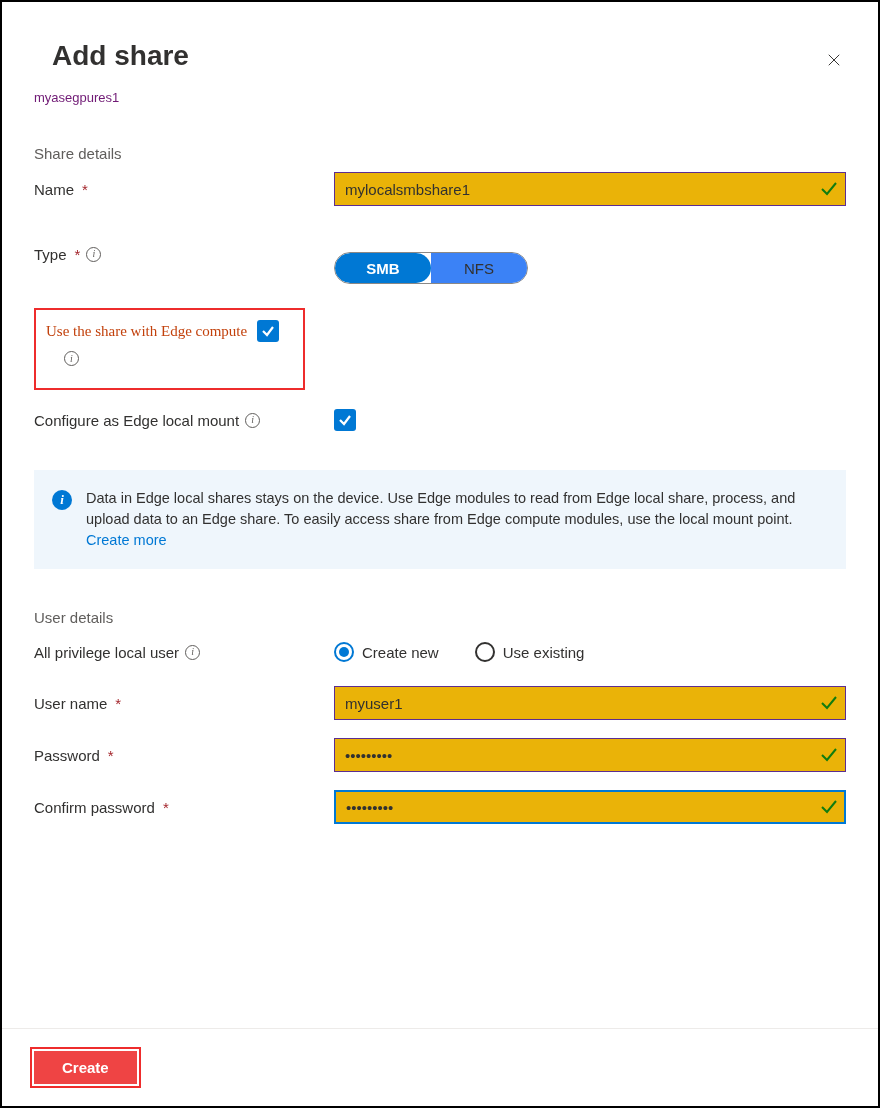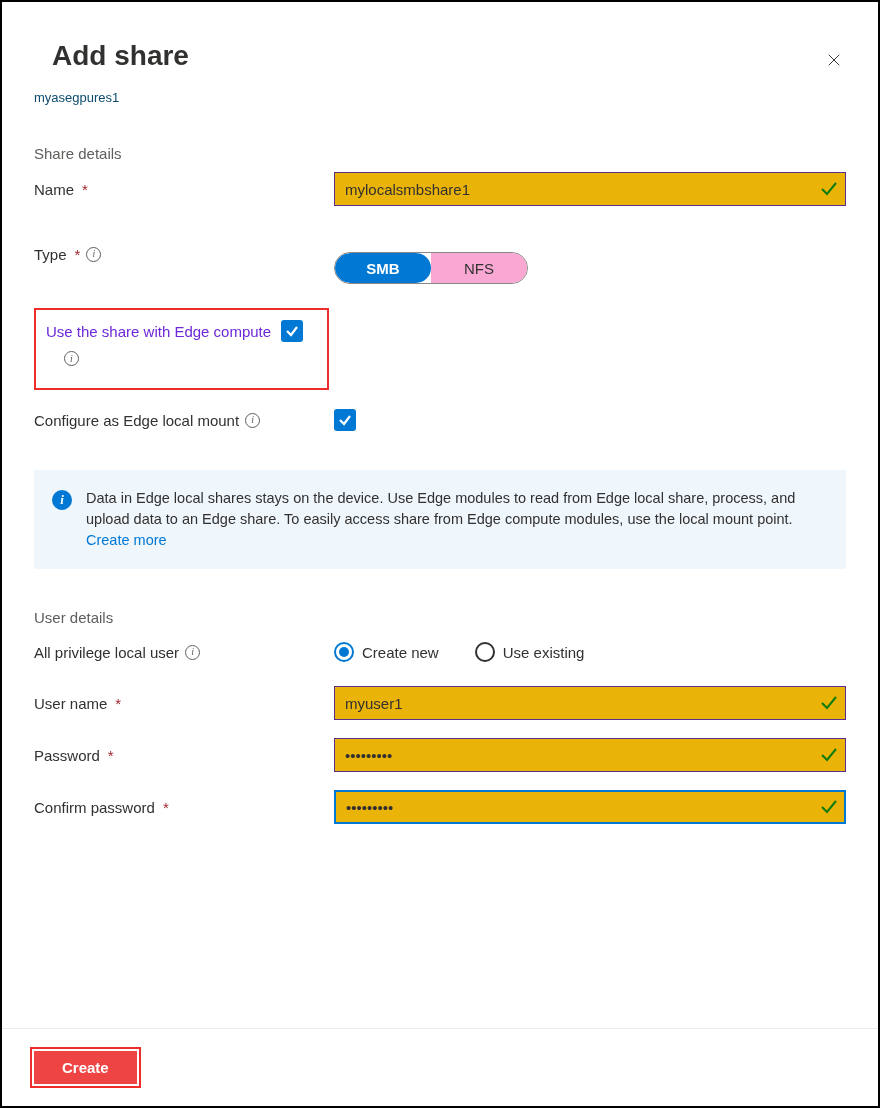--- a/index.html
+++ b/index.html
@@ -12,21 +12,21 @@
     flex:1 1 auto; padding:20px 32px 0 32px; overflow:hidden;
   }
   .header { position:relative; }
   h1 { font-size:28px; font-weight:600; margin:18px; color:#323130; }
   .close-btn {
     position:absolute; top:8px; right:0; width:24px; height:24px;
     display:flex; align-items:center; justify-content:center;
     cursor:pointer; background:none; border:none; font-size:20px;
     color:#323130;
   }
-  .sub { color:#0c4a6e; font-size:13px; margin-top:2px; }
+  .sub { color:#701a75; font-size:13px; margin-top:2px; }
 
   .section-title { color:#605e5c; font-size:15px; margin-top:40px; margin-bottom:10px; }
 
   .row { display:flex; align-items:center; margin-bottom:18px; min-height:32px; }
   .label-col { width:300px; font-size:15px; color:#323130; display:flex; align-items:center; gap:6px; flex-wrap:wrap; line-height:1.4; }
   .req { color:#a4262c; margin-left:2px; }
   .input-col { flex:1; }
 
   .text-input {
     width:100%; height:34px; padding:4px 34px 4px 10px; font-size:15px;
@@ -35,41 +35,41 @@
   }
   .input-wrap { position:relative; }
   .input-wrap.purple .text-input { border-color:#5c2d91; }
   .input-wrap.blue .text-input { border:2px solid #0078d4; }
   .check-mark {
     position:absolute; right:8px; top:50%; transform:translateY(-50%);
     width:18px; height:18px; pointer-events:none;
   }
 
   .pill-group { display:inline-flex; border:1px solid #8a8886; border-radius:20px; overflow:hidden; height:32px;margin-top:28px; }
-  .pill { width:96px; font-size:15px; display:flex; align-items:center; justify-content:center; cursor:pointer; background:#f9a8d4; color:#323130; }
+  .pill { width:96px; font-size:15px; display:flex; align-items:center; justify-content:center; cursor:pointer; background:#3b82f6; color:#323130; }
   .pill.active { background:#0078d4; color:#fff; font-weight:600; border-radius:20px; }
 
   .checkbox {
     width:22px; height:22px; background:#0078d4; border-radius:3px;
     display:inline-flex; align-items:center; justify-content:center; cursor:pointer;
   }
 
   .info-icon {
     width:15px; height:15px; border:1px solid #605e5c; border-radius:50%;
     display:inline-flex; align-items:center; justify-content:center;
     font-size:10px; color:#605e5c; font-style:italic; font-family:Georgia, serif;
     cursor:default;
   }
 
   .callout-box {
     border:2px solid #ee2c2c; padding:10px 24px 22px 10px;
     display:inline-block; margin-top:6px; margin-bottom:14px;
   }
   .callout-row { display:flex; align-items:center; gap:10px; }
-  .callout-row .label-text { font-size:15px; color:#6d28d9; }
+  .callout-row .label-text { font-size:15px; color:#c2410c;font-family:Liberation Serif, serif; }
   .sub-info { margin-left:18px; margin-top:6px; }
 
   .info-banner {
     background:#eff6fc; padding:18px 28px 18px 18px; display:flex; gap:14px;
     margin-top:34px; margin-bottom:20px;
   }
   .info-banner .bicon {
     width:20px; height:20px; border-radius:50%; background:#0078d4; color:#fff;
     display:flex; align-items:center; justify-content:center; font-weight:700;
     font-family:Georgia, serif; font-style:italic; font-size:13px; flex-shrink:0; margin-top:2px;

